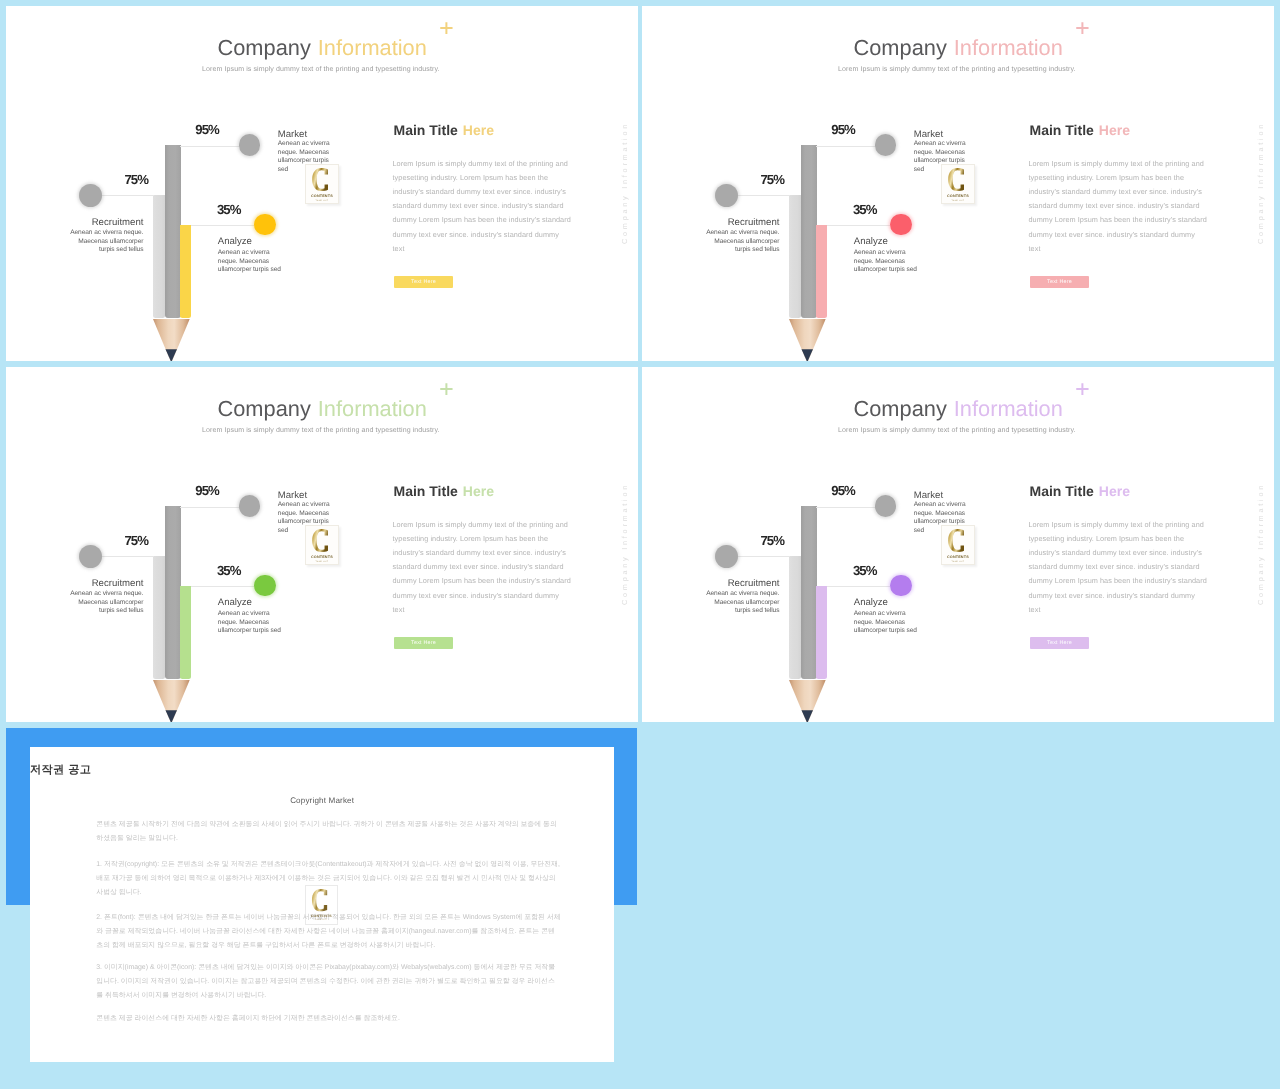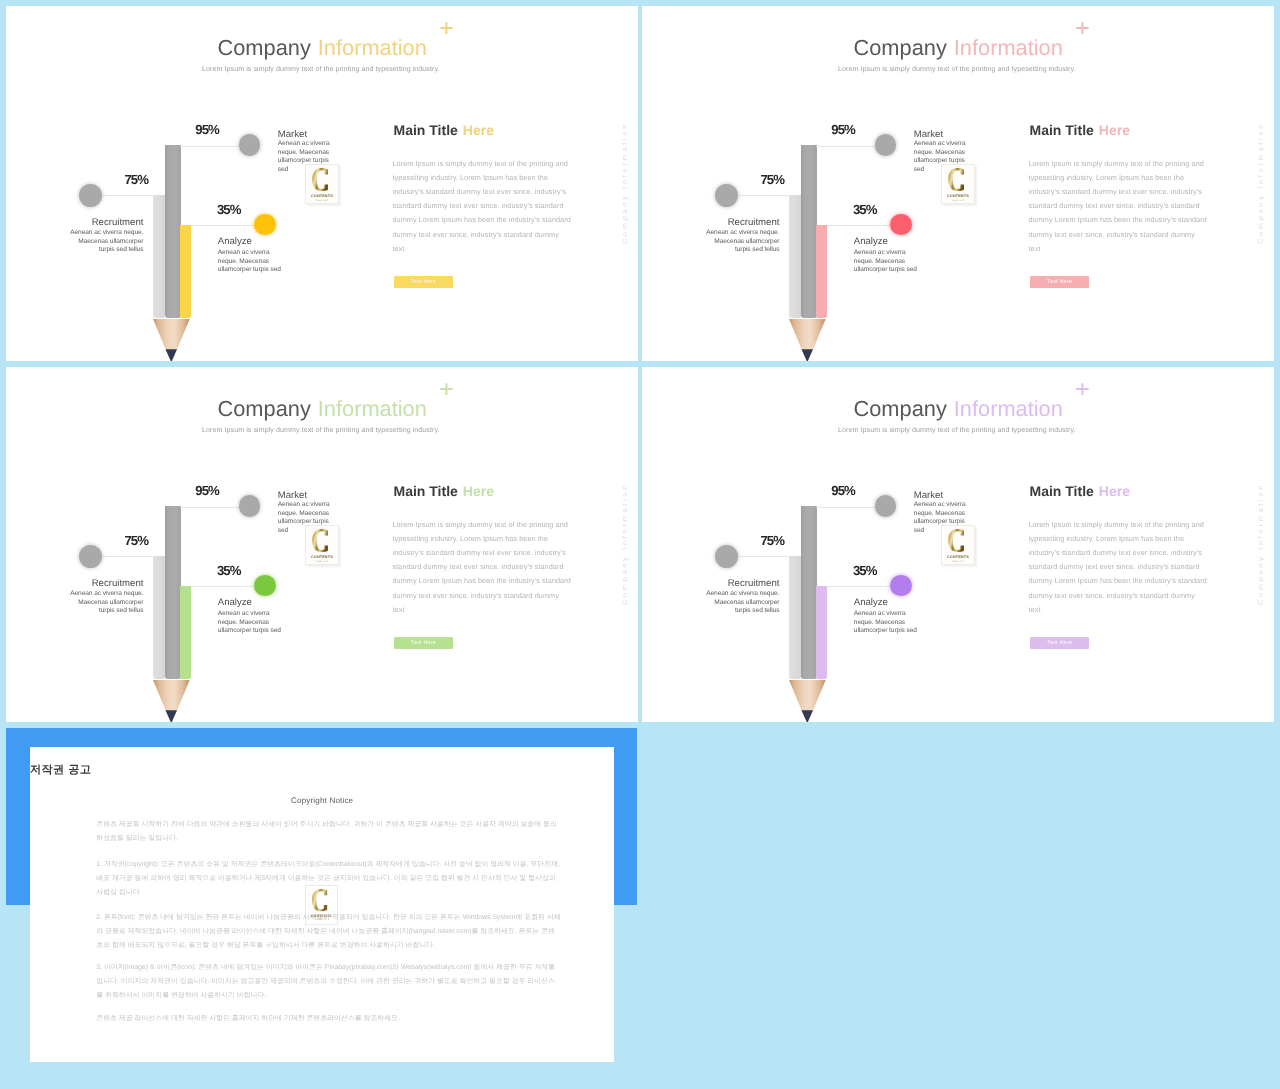--- a/index.html
+++ b/index.html
@@ -330,21 +330,21 @@
   <div class="mt" style="left:387.5px;top:116px;"><span>Main Title</span><span class="acc" style="color:var(--acc)">Here</span></div>
   <div class="body" style="left:386.5px;top:150.5px;width:179px;">Lorem Ipsum is simply dummy text of the printing and typesetting industry.  Lorem Ipsum has been the industry's standard dummy text ever since. industry's standard dummy text ever since. industry's standard dummy  Lorem Ipsum  has been the industry's standard dummy  text  ever since.  industry's standard dummy  text</div>
   <div class="btn" style="left:388px;top:269.6px;width:59px;height:12.7px;line-height:12.7px;background:var(--btn);color:var(--btntxt);">Text Here</div>
   <div class="vlabel" style="left:614px;top:116px;">Company Information</div>
 </div>
 <div class="slide s5">
   <div class="cblue"></div>
   <div class="cpaper">
     <div class="cinner">
       <div class="ctitle">저작권 공고</div>
-      <div class="csub">Copyright Notice</div>
+      <div class="csub">Copyright Market</div>
       <div class="cp" style="top:70.4px">콘텐츠 제공을 시작하기 전에 다음의 약관에 소환동의 사세이 읽어 주시기 바랍니다. 귀하가 이 콘텐츠 제공을 사용하는 것은 사용자 계약의 보증에 동의하셨음을 알리는 말입니다.</div>
           <div class="cp" style="top:110.5px">1. 저작권(copyright): 모든 콘텐츠의 소유 및 저작권은 콘텐츠테이크아웃(Contenttakeout)과 제작자에게 있습니다. 사전 승낙 없이 영리적 이용, 무단전재, 배포 재가공 등에 의하여 영리 목적으로 이용하거나 제3자에게 이용하는 것은 금지되어 있습니다. 이와 같은 모집 행위 발견 시 민사적 민사 및 형사상의 사법상 됩니다.</div>
           <div class="cp" style="top:163.6px">2. 폰트(font): 콘텐츠 내에 담겨있는 한글 폰트는 네이버 나눔글꼴의 서체들이 적용되어 있습니다. 한글 외의 모든 폰트는 Windows System에 포함된 서체와 글꼴로 제작되었습니다. 네이버 나눔글꼴 라이선스에 대한 자세한 사항은 네이버 나눔글꼴 홈페이지(hangeul.naver.com)를 참조하세요. 폰트는 콘텐츠의 함께 배포되지 않으므로, 필요할 경우 해당 폰트를 구입하셔서 다른 폰트로 변경하여 사용하시기 바랍니다.</div>
           <div class="cp" style="top:213.6px">3. 이미지(image) &amp; 아이콘(icon): 콘텐츠 내에 담겨있는 이미지와 아이콘은 Pixabay(pixabay.com)와 Webalys(webalys.com) 등에서 제공한 무료 저작물입니다. 이미지의 저작권이 있습니다. 이미지는 참고용만 제공되며 콘텐츠의 수정한다. 이에 관한 권리는 귀하가 별도로 확인하고 필요할 경우 라이선스를 취득하셔서 이미지를 변경하여 사용하시기 바랍니다.</div>
           <div class="cp" style="top:264.7px">콘텐츠 제공 라이선스에 대한 자세한 사항은 홈페이지 하단에 기재한 콘텐츠라이선스를 참조하세요.</div>
     </div>
     <div class="clogo">
           <svg viewBox="0 0 37 48" preserveAspectRatio="none" style="width:100%;height:100%;display:block">
   <defs>
               <linearGradient id="lg9" x1="0" y1="0" x2="1" y2="0.35">

